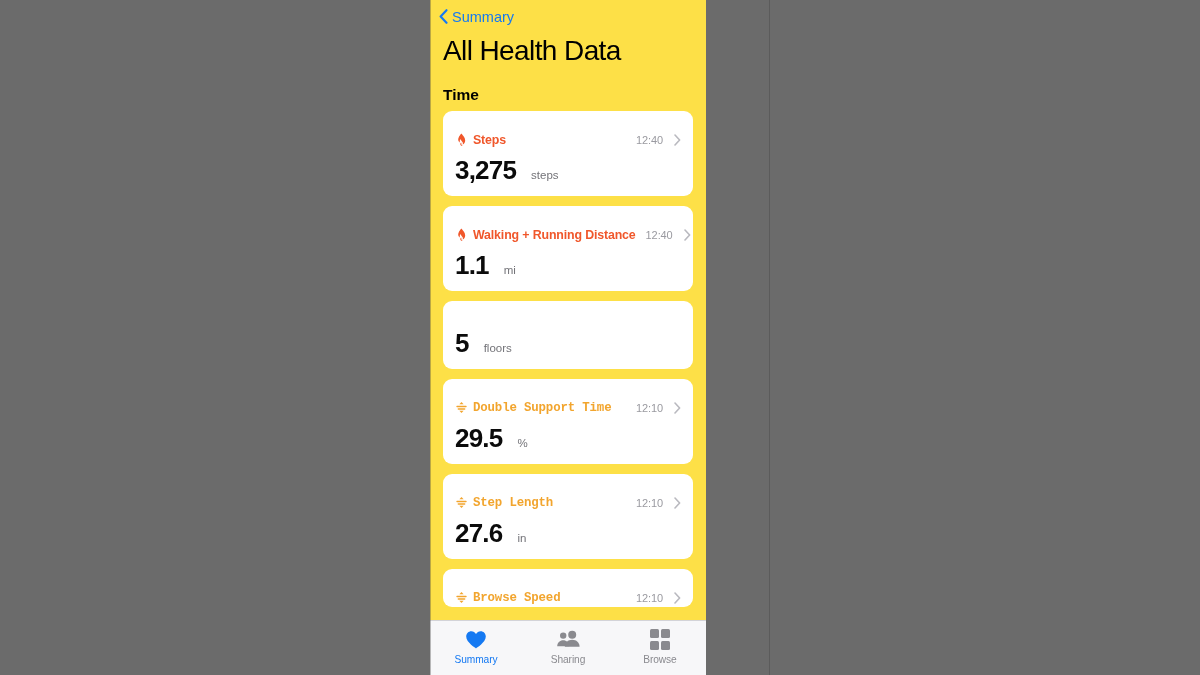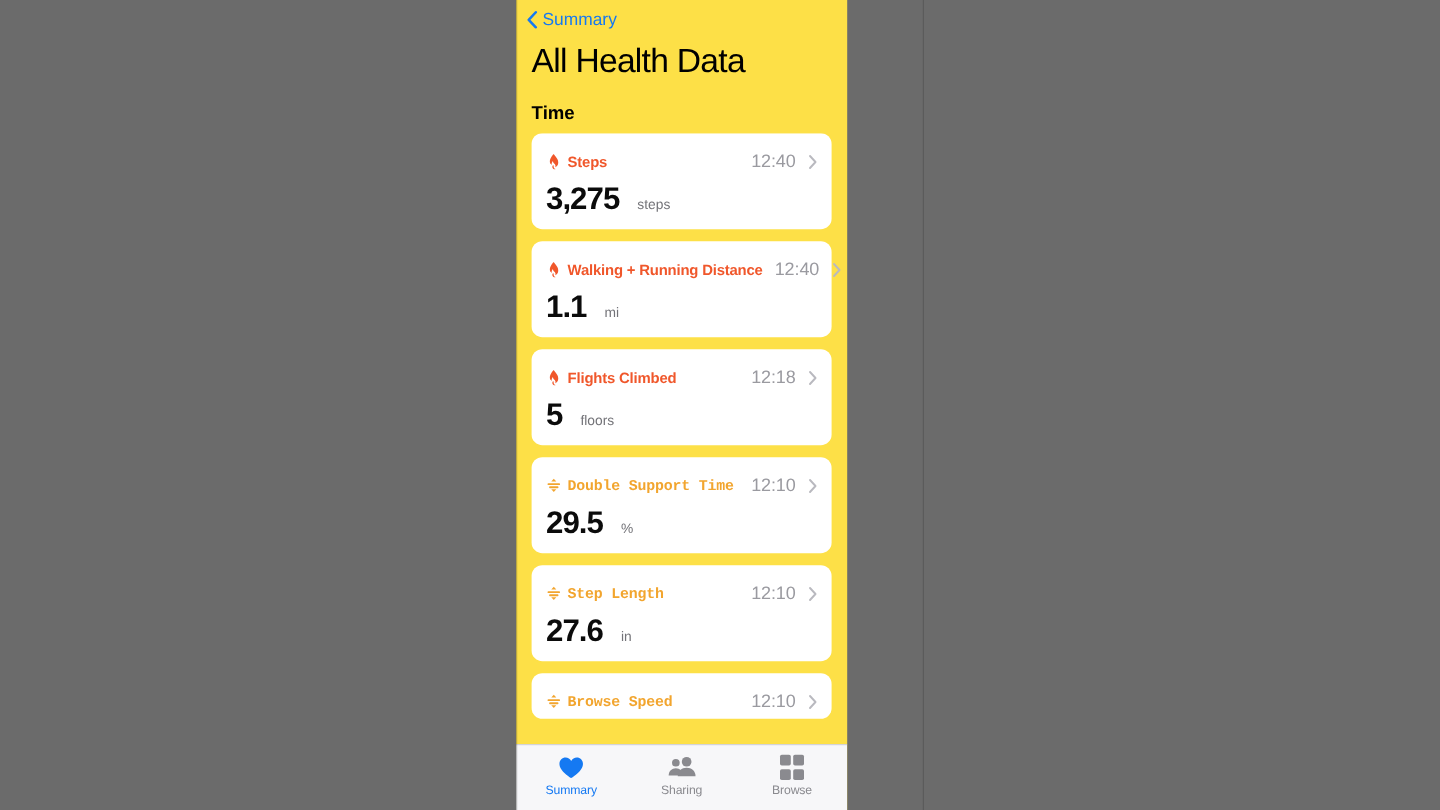--- a/index.html
+++ b/index.html
@@ -73,21 +73,21 @@
     flex: 1 1 auto;
     padding: 0 13px;
     overflow: hidden;
     position: relative;
   }
 
   .card {
     background: #ffffff;
     border-radius: 9px;
     margin-bottom: 10px;
-    padding: 15px 12px 13px 12px;
+    padding: 20px 12px 13px 12px;
     cursor: pointer;
   }
   .card-top {
     display: flex; align-items: center;
     gap: 5px;
     height: 17px;
   }
   .cat-icon {
     width: 13px; height: 15px;
     flex: 0 0 auto;
@@ -98,21 +98,21 @@
     font-weight: 700;
     letter-spacing: -0.15px;
     white-space: nowrap;
   }
   .cat-label.fitness { color: #f0572b; }
   .cat-label.mobility { color: #f2a52e; font-family: Liberation Mono, monospace; }
 
   .spacer { flex: 1 1 auto; }
 
   .time {
-    font-size: 15px;
+    font-size: 11px;
     color: #9a9aa0;
     letter-spacing: -0.1px;
   }
   .chev-right {
     margin-left: 6px;
     flex: 0 0 auto;
     display: block;
   }
 
   .card-value {
@@ -234,35 +234,20 @@
           </svg>
         </span>
       </div>
       <div class="card-value">
         <span class="val-num">1.1</span>
         <span class="val-unit">mi</span>
       </div>
     </div>
 
     <div class="card">
-      <div class="card-top">
-        <span class="cat-icon">
-          <svg width="11" height="14" viewBox="0 0 11 14" fill="none">
-            <path d="M5.5 0.4 C5.5 0.4 2.2 3.4 2.2 6.6 C2.2 8 2.9 9 3.9 9.4 C3.5 8.3 3.8 7.1 4.8 6.1 C4.8 7.5 5.6 8 6.4 8.9 C7 9.6 7.1 10.6 6.6 11.4 C8.2 10.9 9.2 9.3 9.2 7.4 C9.2 4.2 6.6 2.4 5.5 0.4 Z M5.1 9.6 C4.3 10.2 4.1 11.2 4.5 12 C5 12.9 6.1 13.3 7 12.9 C6 12.6 5.4 11.8 5.4 10.9 C5.4 10.4 5.2 10 5.1 9.6 Z" fill="#f0572b"></path>
-          </svg>
-        </span>
-        <span class="cat-label fitness">Flights Climbed</span>
-        <span class="spacer"></span>
-        <span class="time">12:18</span>
-        <span>
-          <svg class="chev-right" width="7" height="12" viewBox="0 0 7 12" fill="none">
-            <path d="M1 1 L5.6 6 L1 11" stroke="#b9b9bf" stroke-width="1.6" stroke-linecap="round" stroke-linejoin="round"></path>
-          </svg>
-        </span>
-      </div>
       <div class="card-value">
         <span class="val-num">5</span>
         <span class="val-unit">floors</span>
       </div>
     </div>
 
     <div class="card">
       <div class="card-top">
         <span class="cat-icon">
           <svg width="13" height="13" viewBox="0 0 13 13" fill="none">

